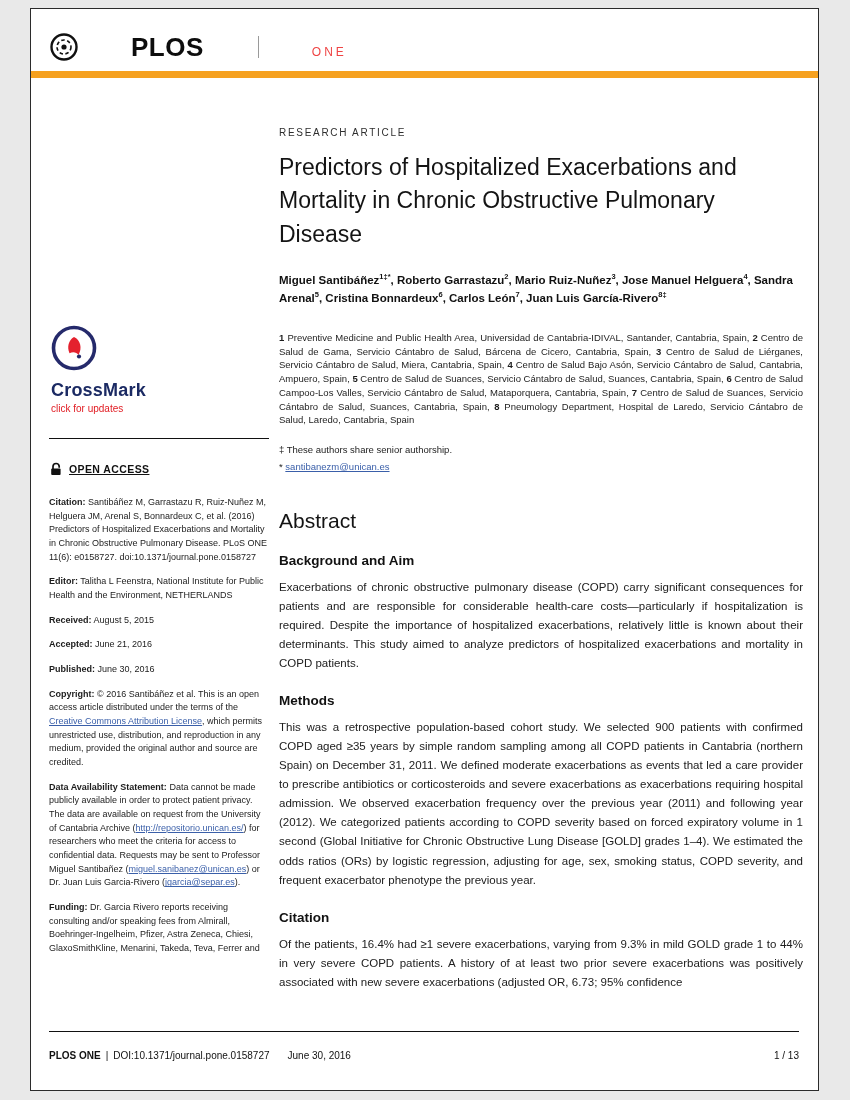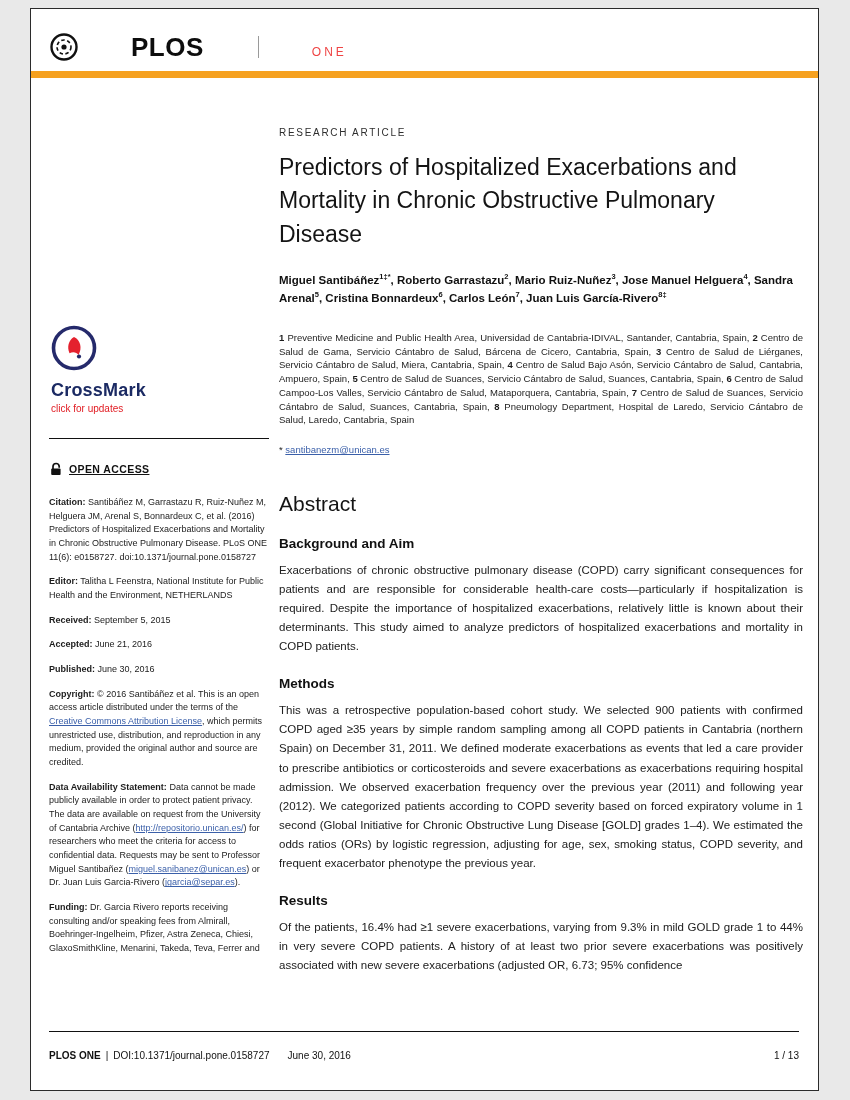--- a/index.html
+++ b/index.html
@@ -87,57 +87,58 @@
           <path d="M4 8 V5.6 A3.1 3.1 0 0 1 10.2 5.6 V6.7" fill="none" stroke="#111" stroke-width="1.7"></path>
           <rect x="2.2" y="7.6" width="9.4" height="6.4" rx="1" fill="#111"></rect>
         </svg>
         <span>OPEN ACCESS</span>
       </div>
 
       <p class="side-p"><b>Citation:</b><span> Santibáñez M, Garrastazu R, Ruiz-Nuñez M, Helguera JM, Arenal S, Bonnardeux C, et al. (2016) Predictors of Hospitalized Exacerbations and Mortality in Chronic Obstructive Pulmonary Disease. PLoS ONE 11(6): e0158727. doi:10.1371/journal.pone.0158727</span></p>
 
       <p class="side-p"><b>Editor:</b><span> Talitha L Feenstra, National Institute for Public Health and the Environment, NETHERLANDS</span></p>
 
-      <p class="side-p"><b>Received:</b><span> September 5, 2015</span></p>
+      <p class="side-p"><b>Received:</b><span> August 5, 2015</span></p>
 
       <p class="side-p"><b>Accepted:</b><span> June 21, 2016</span></p>
 
       <p class="side-p"><b>Published:</b><span> June 30, 2016</span></p>
 
       <p class="side-p"><b>Copyright:</b><span> © 2016 Santibáñez et al. This is an open access article distributed under the terms of the </span><a class="link">Creative Commons Attribution License</a><span>, which permits unrestricted use, distribution, and reproduction in any medium, provided the original author and source are credited.</span></p>
 
       <p class="side-p"><b>Data Availability Statement:</b><span> Data cannot be made publicly available in order to protect patient privacy. The data are available on request from the University of Cantabria Archive (</span><a class="link">http://repositorio.unican.es/</a><span>) for researchers who meet the criteria for access to confidential data. Requests may be sent to Professor Miguel Santibañez (</span><a class="link">miguel.sanibanez@unican.es</a><span>) or Dr. Juan Luis Garcia-Rivero (</span><a class="link">jgarcia@separ.es</a><span>).</span></p>
 
       <p class="side-p"><b>Funding:</b><span> Dr. Garcia Rivero reports receiving consulting and/or speaking fees from Almirall, Boehringer-Ingelheim, Pfizer, Astra Zeneca, Chiesi, GlaxoSmithKline, Menarini, Takeda, Teva, Ferrer and</span></p>
     </aside>
 
     <main class="main">
       <div class="kicker">RESEARCH ARTICLE</div>
       <h1 class="title">Predictors of Hospitalized Exacerbations and Mortality in Chronic Obstructive Pulmonary Disease</h1>
 
       <p class="authors"><span><span>Miguel Santibáñez</span><sup>1‡*</sup></span><span>, </span><span><span>Roberto Garrastazu</span><sup>2</sup></span><span>, </span><span><span>Mario Ruiz-Nuñez</span><sup>3</sup></span><span>, </span><span><span>Jose Manuel Helguera</span><sup>4</sup></span><span>, </span><span><span>Sandra Arenal</span><sup>5</sup></span><span>, </span><span><span>Cristina Bonnardeux</span><sup>6</sup></span><span>, </span><span><span>Carlos León</span><sup>7</sup></span><span>, </span><span><span>Juan Luis García-Rivero</span><sup>8‡</sup></span></p>
 
       <p class="affiliations"><b>1</b><span> Preventive Medicine and Public Health Area, Universidad de Cantabria-IDIVAL, Santander, Cantabria, Spain, </span><b>2</b><span> Centro de Salud de Gama, Servicio Cántabro de Salud, Bárcena de Cicero, Cantabria, Spain, </span><b>3</b><span> Centro de Salud de Liérganes, Servicio Cántabro de Salud, Miera, Cantabria, Spain, </span><b>4</b><span> Centro de Salud Bajo Asón, Servicio Cántabro de Salud, Cantabria, Ampuero, Spain, </span><b>5</b><span> Centro de Salud de Suances, Servicio Cántabro de Salud, Suances, Cantabria, Spain, </span><b>6</b><span> Centro de Salud Campoo-Los Valles, Servicio Cántabro de Salud, Mataporquera, Cantabria, Spain, </span><b>7</b><span> Centro de Salud de Suances, Servicio Cántabro de Salud, Suances, Cantabria, Spain, </span><b>8</b><span> Pneumology Department, Hospital de Laredo, Servicio Cántabro de Salud, Laredo, Cantabria, Spain</span></p>
 
+      <p class="note">‡ These authors share senior authorship.</p>
       <p class="note"><span>* </span><a class="link">santibanezm@unican.es</a></p>
 
       <h2 class="abstract-title">Abstract</h2>
 
       <section>
         <h3 class="sec-h">Background and Aim</h3>
         <p class="sec-p">Exacerbations of chronic obstructive pulmonary disease (COPD) carry significant consequences for patients and are responsible for considerable health-care costs—particularly if hospitalization is required. Despite the importance of hospitalized exacerbations, relatively little is known about their determinants. This study aimed to analyze predictors of hospitalized exacerbations and mortality in COPD patients.</p>
       </section>
 
       <section>
         <h3 class="sec-h">Methods</h3>
         <p class="sec-p">This was a retrospective population-based cohort study. We selected 900 patients with confirmed COPD aged ≥35 years by simple random sampling among all COPD patients in Cantabria (northern Spain) on December 31, 2011. We defined moderate exacerbations as events that led a care provider to prescribe antibiotics or corticosteroids and severe exacerbations as exacerbations requiring hospital admission. We observed exacerbation frequency over the previous year (2011) and following year (2012). We categorized patients according to COPD severity based on forced expiratory volume in 1 second (Global Initiative for Chronic Obstructive Lung Disease [GOLD] grades 1–4). We estimated the odds ratios (ORs) by logistic regression, adjusting for age, sex, smoking status, COPD severity, and frequent exacerbator phenotype the previous year.</p>
       </section>
 
       <section>
-        <h3 class="sec-h">Results</h3>
+        <h3 class="sec-h">Citation</h3>
         <p class="sec-p">Of the patients, 16.4% had ≥1 severe exacerbations, varying from 9.3% in mild GOLD grade 1 to 44% in very severe COPD patients. A history of at least two prior severe exacerbations was positively associated with new severe exacerbations (adjusted OR, 6.73; 95% confidence</p>
       </section>
     </main>
 
     <footer class="footer">
       <div class="foot-rule"></div>
       <div class="foot-row">
         <span class="foot-left"><b>PLOS ONE</b><span class="foot-sep">|</span><span>DOI:10.1371/journal.pone.0158727</span><span class="foot-date">June 30, 2016</span></span>
         <span class="foot-page">1 / 13</span>
       </div>

